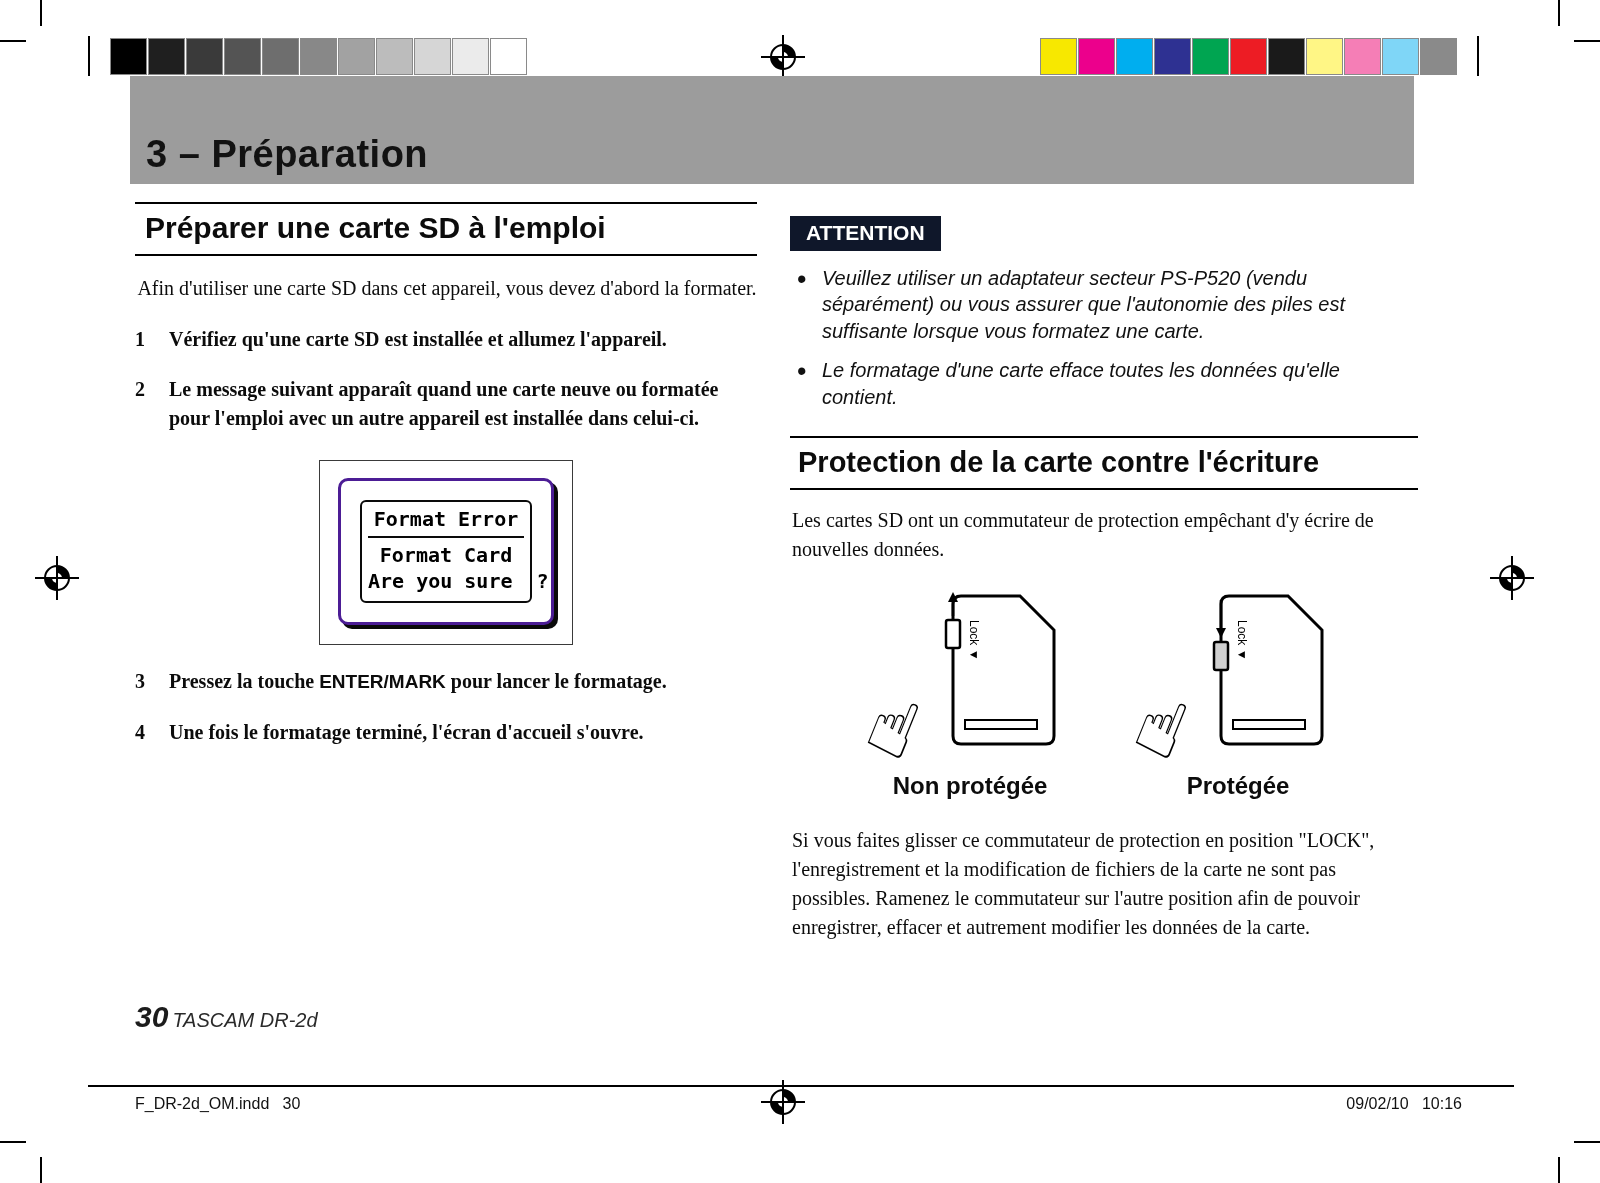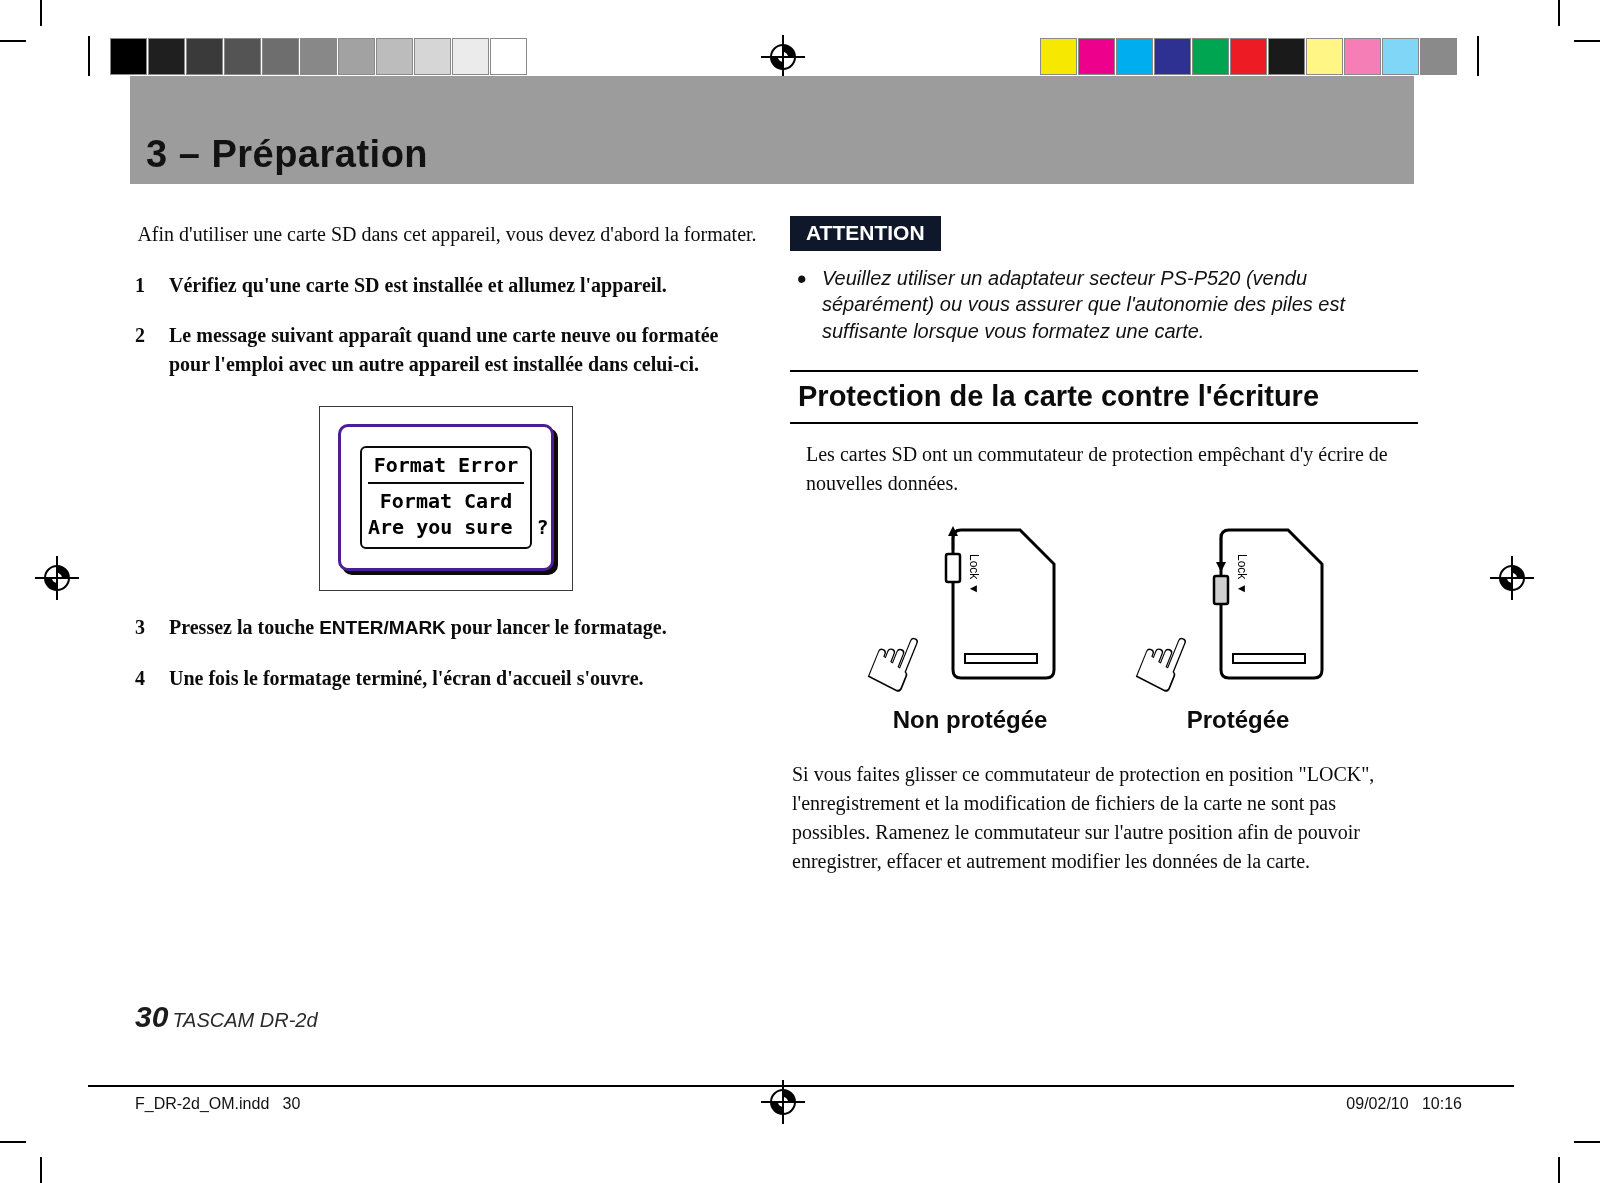--- a/index.html
+++ b/index.html
@@ -76,21 +76,21 @@
   }
   ul.attn{list-style:none;margin:14px 0 0;padding:0;
     font:italic 20px/1.32 "Liberation Sans", sans-serif;color:#111;}
   ul.attn li{position:relative;padding-left:32px;margin-top:13px;}
   ul.attn li::before{content:"\2022";position:absolute;left:7px;top:-3px;font-size:27px;font-style:normal;}
 
   .sec-title2-wrap{
     border-top:2px solid #000;border-bottom:2px solid #000;
     padding:8px 0 9px 8px;margin-top:26px;
   }
-  p.lead2{font:20px/1.45 "Liberation Serif", serif;margin:16px 0 0 16px;}
+  p.lead2{font:20px/1.45 "Liberation Serif", serif;margin:16px 0 0 2px;}
   p.body2{font:20px/1.45 "Liberation Serif", serif;margin:26px 0 0 2px;}
 
   
   .sd-figure{display:flex;justify-content:center;gap:72px;margin:26px 0 0;}
   .sd-unit{text-align:center;}
   .sd-art{position:relative;width:196px;height:166px;}
   .sd-card-svg{position:absolute;right:6px;top:0;}
   .hand{
     position:absolute;left:-2px;bottom:-10px;
     font-family:"DejaVu Sans", sans-serif;font-size:78px;line-height:1;
@@ -172,20 +172,23 @@
   <path d="M22 10 A12 12 0 0 1 34 22 L27 22 A5 5 0 0 0 22 17 Z" fill="#000"></path>
   <path d="M22 34 A12 12 0 0 1 10 22 L17 22 A5 5 0 0 0 22 27 Z" fill="#000"></path>
 </svg>
 
 <div class="chapter-band" style="background: rgb(156, 156, 156);">
   <div class="chapter-title">3 – Préparation</div>
 </div>
 
 <div class="col-left">
 
+  <div class="sec-title-wrap">
+    <h1 class="sec-title">Préparer une carte SD à l'emploi</h1>
+  </div>
 
   <p class="lead">Afin d'utiliser une carte SD dans cet appareil, vous devez d'abord la formater.</p>
 
   <div class="step">
     <span class="num">1</span>
     <span class="txt">Vérifiez qu'une carte SD est installée et allumez l'appareil.</span>
   </div>
 
   <div class="step">
     <span class="num">2</span>
@@ -218,20 +221,21 @@
   <span class="page-num">30</span>
   <span class="brand-name">TASCAM  DR-2d</span>
 </div>
 
 <div class="col-right">
 
   <span class="attention-badge">ATTENTION</span>
 
   <ul class="attn">
     <li>Veuillez utiliser un adaptateur secteur PS-P520 (vendu séparément) ou vous assurer que l'autonomie des piles est suffisante lorsque vous formatez une carte.</li>
+    <li>Le formatage d'une carte efface toutes les données qu'elle contient.</li>
   </ul>
 
   <div class="sec-title2-wrap">
     <h2 class="sec-title2">Protection de la carte contre l'écriture</h2>
   </div>
 
   <p class="lead2">Les cartes SD ont un commutateur de protection empêchant d'y écrire de nouvelles données.</p>
 
   <div class="sd-figure">
 

